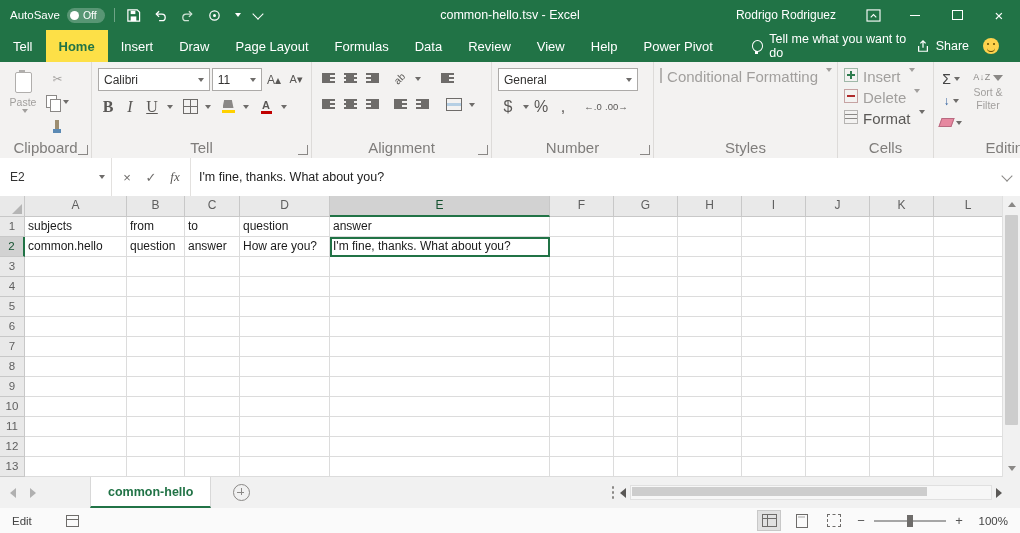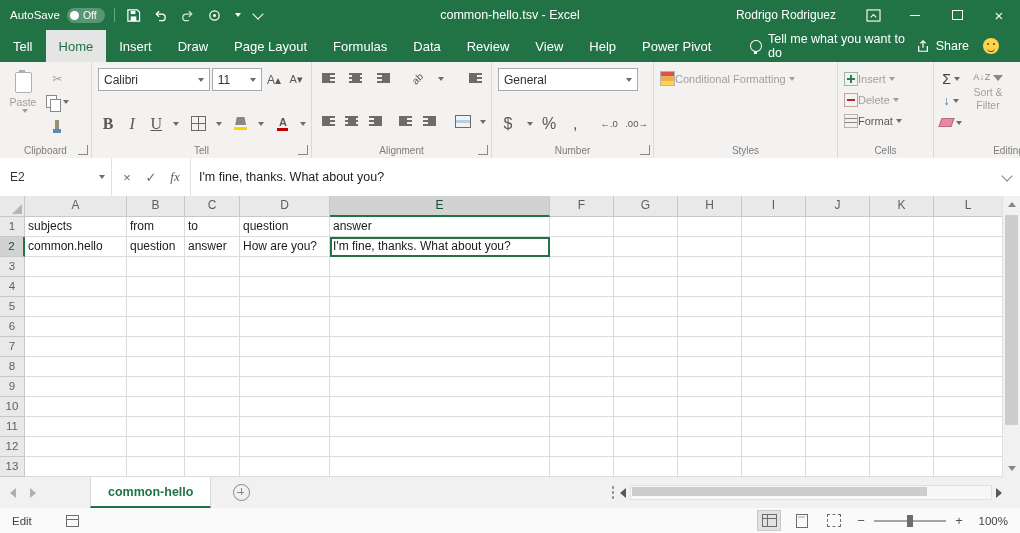--- a/index.html
+++ b/index.html
@@ -17,36 +17,36 @@
   .title-center{position:absolute;left:0;right:0;top:0;height:30px;display:flex;align-items:center;justify-content:center;font-size:12.5px;z-index:1;}
   .tb-right{position:absolute;right:0;top:0;height:30px;display:flex;align-items:center;z-index:2;}
   .username{font-size:12px;margin-right:16px;}
   .winbtn{width:42px;height:30px;display:flex;align-items:center;justify-content:center;font-size:15px;}
   .min-ic{width:10px;height:0;border-top:1px solid #fff;}
   .max-ic{width:9px;height:8px;border:1px solid #fff;}
 
   
   .tabrow{position:absolute;left:0;top:30px;width:100%;height:32px;background:#217346;display:flex;align-items:stretch;color:#fff;font-size:13px;}
   .rtab{display:flex;align-items:center;padding:0 13px;cursor:default;white-space:nowrap;}
-  .rtab.active{background:#e5e5e5;color:#217346;font-weight:normal;}
+  .rtab.active{background:#fde047;color:#217346;font-weight:bold;}
   .tellme{display:flex;align-items:center;gap:6px;margin-left:26px;font-size:12.5px;}
   .tr-right{margin-left:auto;display:flex;align-items:center;gap:14px;padding-right:21px;}
   .share{display:flex;align-items:center;gap:6px;font-size:12.5px;}
   .smiley{width:16px;height:16px;border-radius:50%;background:#ffd34d;position:relative;}
   .smiley::before{content:"";position:absolute;left:4px;top:5px;width:2px;height:2px;background:#5f4a00;border-radius:50%;box-shadow:6px 0 0 #5f4a00;}
   .smiley::after{content:"";position:absolute;left:4px;top:9px;width:8px;height:4px;border-bottom:1.5px solid #5f4a00;border-radius:0 0 8px 8px;}
   .bulb{width:10px;height:10px;border:1.5px solid #fff;border-radius:50%;position:relative;}
   .bulb::after{content:"";position:absolute;left:2.2px;top:9.5px;width:3px;height:3px;background:#fff;}
 
   
   .ribbon{position:absolute;left:0;top:62px;width:100%;height:96px;background:#f3f2f1;border-bottom:1px solid #d5d3d1;display:flex;}
   .rgroup{position:relative;border-right:1px solid #ddDBD9;padding:6px 5px 16px 6px;flex:0 0 auto;}
-  .rgroup-label{position:absolute;left:0;right:0;bottom:2px;text-align:center;font-size:10px;color:#7f7d7b;}
+  .rgroup-label{position:absolute;left:0;right:0;bottom:2px;text-align:center;font-size:15px;color:#7f7d7b;}
   .dlaunch{position:absolute;right:3px;bottom:3px;width:9px;height:9px;border-right:1px solid #8a8886;border-bottom:1px solid #8a8886;}
-  .rrow{display:flex;align-items:center;gap:2px;margin-bottom:22px;justify-content:space-between;}
+  .rrow{display:flex;align-items:center;gap:2px;margin-bottom:5px;}
   .car{width:0;height:0;border-left:3px solid transparent;border-right:3px solid transparent;border-top:4px solid #6e6c6a;margin-left:3px;flex:0 0 auto;}
   .combo{background:#fff;border:1px solid #acaaa8;height:21px;display:flex;align-items:center;font-size:12px;color:#323130;padding:0 5px;justify-content:space-between;}
   .sbtn{min-width:20px;height:21px;display:flex;align-items:center;justify-content:center;color:#5a5856;}
   .dis{color:#a19f9d !important;}
   .big-btn{display:flex;flex-direction:column;align-items:center;justify-content:flex-start;width:44px;height:66px;padding-top:4px;font-size:10.5px;color:#a19f9d;text-align:center;line-height:1.25;}
   .big-btn .bb-lbl{margin-top:3px;}
   
   .paste-ic{width:15px;height:19px;border:1.5px solid #b0aeac;border-radius:2px;position:relative;background:#fff;}
   .paste-ic::before{content:"";position:absolute;left:3px;top:-3px;width:6px;height:3px;background:#b0aeac;}
   .scis{font-size:12px;}
@@ -61,21 +61,21 @@
   
   .ha{position:relative;width:13px;height:11px;}
   .ha::before{content:"";position:absolute;top:0;left:0;width:13px;height:1.5px;background:#6e6c6a;box-shadow:0 4px 0 #6e6c6a,0 8px 0 #6e6c6a;}
   .ha::after{content:"";position:absolute;top:2.3px;width:8px;height:1.5px;background:#6e6c6a;box-shadow:0 4px 0 #6e6c6a;}
   .ha.l::after{left:0;}
   .ha.c::after{left:2.5px;}
   .ha.r::after{right:0;}
   .mergebox{width:14px;height:11px;border:1px solid #6e6c6a;background:linear-gradient(#b5cfe4,#b5cfe4) 0 50%/100% 3px no-repeat;}
   .orient{font-size:10px;color:#5a5856;transform:rotate(-45deg);display:inline-block;}
   
-  .stylerow{display:flex;align-items:center;height:21px;font-size:11px;color:#a19f9d;white-space:nowrap;}
+  .stylerow{display:flex;gap:5px;height:21px;font-size:15px;color:#a19f9d;white-space:nowrap;}
   .cf-ic{width:13px;height:13px;background:linear-gradient(#d9534f 0 33%,#f0ad4e 33% 66%,#ffd34d 66% 100%);border:1px solid #b6b4b2;}
   .ft-ic{width:13px;height:13px;border:1px solid #b6b4b2;background:linear-gradient(#9fc5e8,#9fc5e8) 0 0/100% 4px no-repeat,linear-gradient(#b6b4b2,#b6b4b2) 0 7px/100% 1px no-repeat;}
   .cs-ic{width:13px;height:13px;background:conic-gradient(#f7b267 0 25%,#90be6d 25% 50%,#577590 50% 75%,#f4e285 75%);border:1px solid #b6b4b2;}
   .ins-ic{width:12px;height:12px;border:1px solid #9fb8a8;background:linear-gradient(#2e7d4f,#2e7d4f) 50% 50%/8px 2px no-repeat,linear-gradient(#2e7d4f,#2e7d4f) 50% 50%/2px 8px no-repeat;}
   .del-ic{width:12px;height:12px;border:1px solid #c6a3a3;background:linear-gradient(#b02b2b,#b02b2b) 50% 50%/8px 2px no-repeat;}
   .fmt-ic{width:12px;height:12px;border:1px solid #b6b4b2;background:linear-gradient(#8a8886,#8a8886) 0 3px/100% 1px no-repeat,linear-gradient(#8a8886,#8a8886) 0 7px/100% 1px no-repeat;}
   
   .sigma{font-size:14px;color:#444;}
   .filldown{color:#2f5f9e;font-size:12px;}
   .eraser{width:11px;height:7px;background:#e688a0;transform:skewX(-20deg);border:1px solid #b86a80;}

